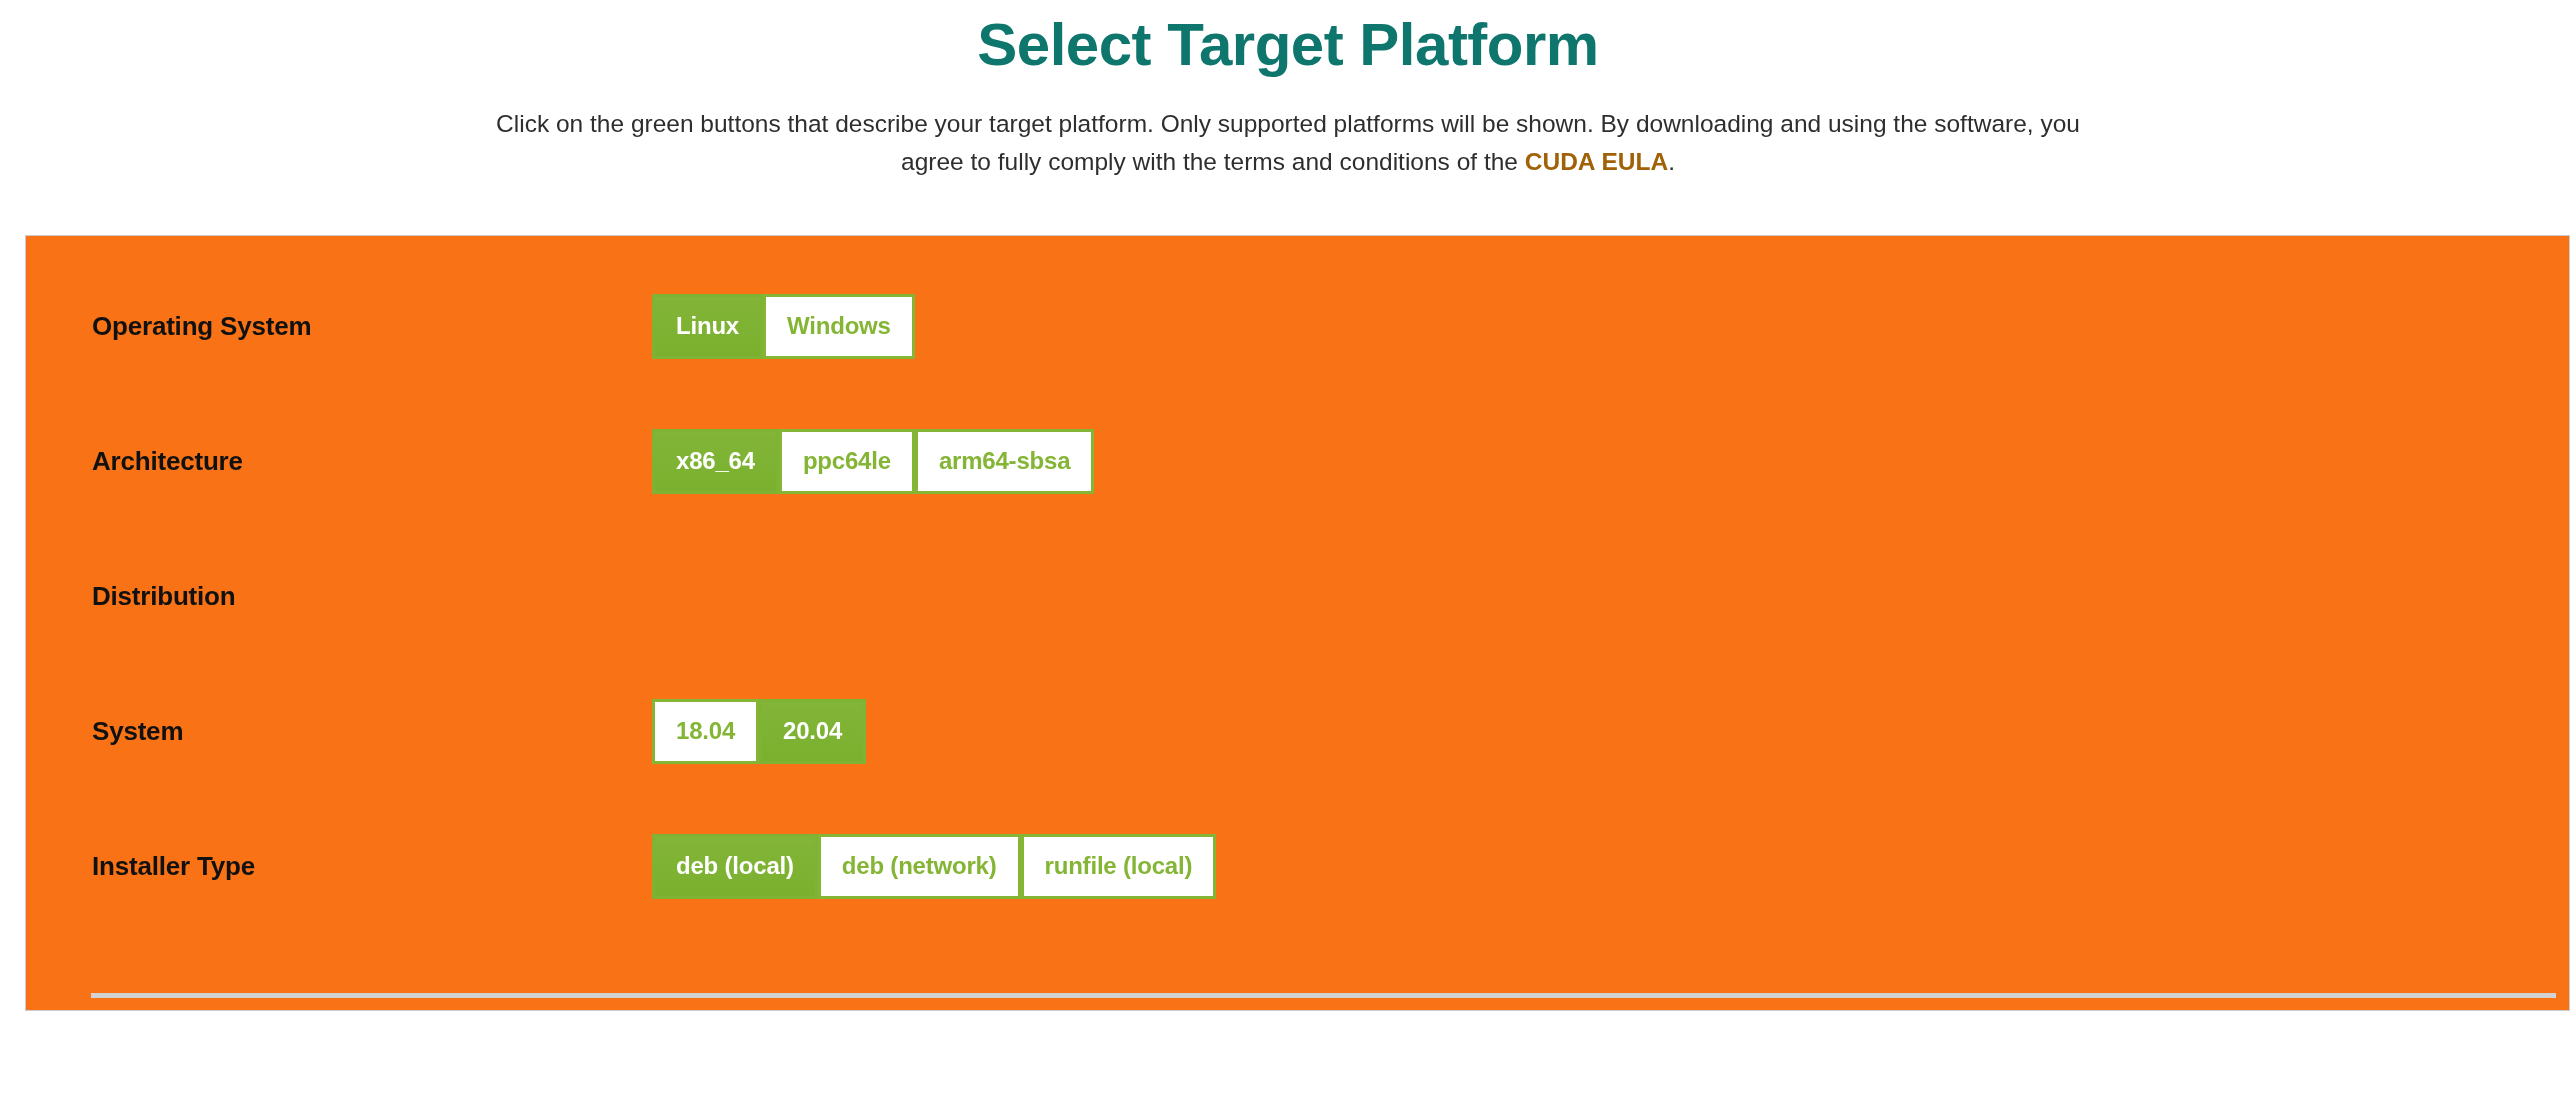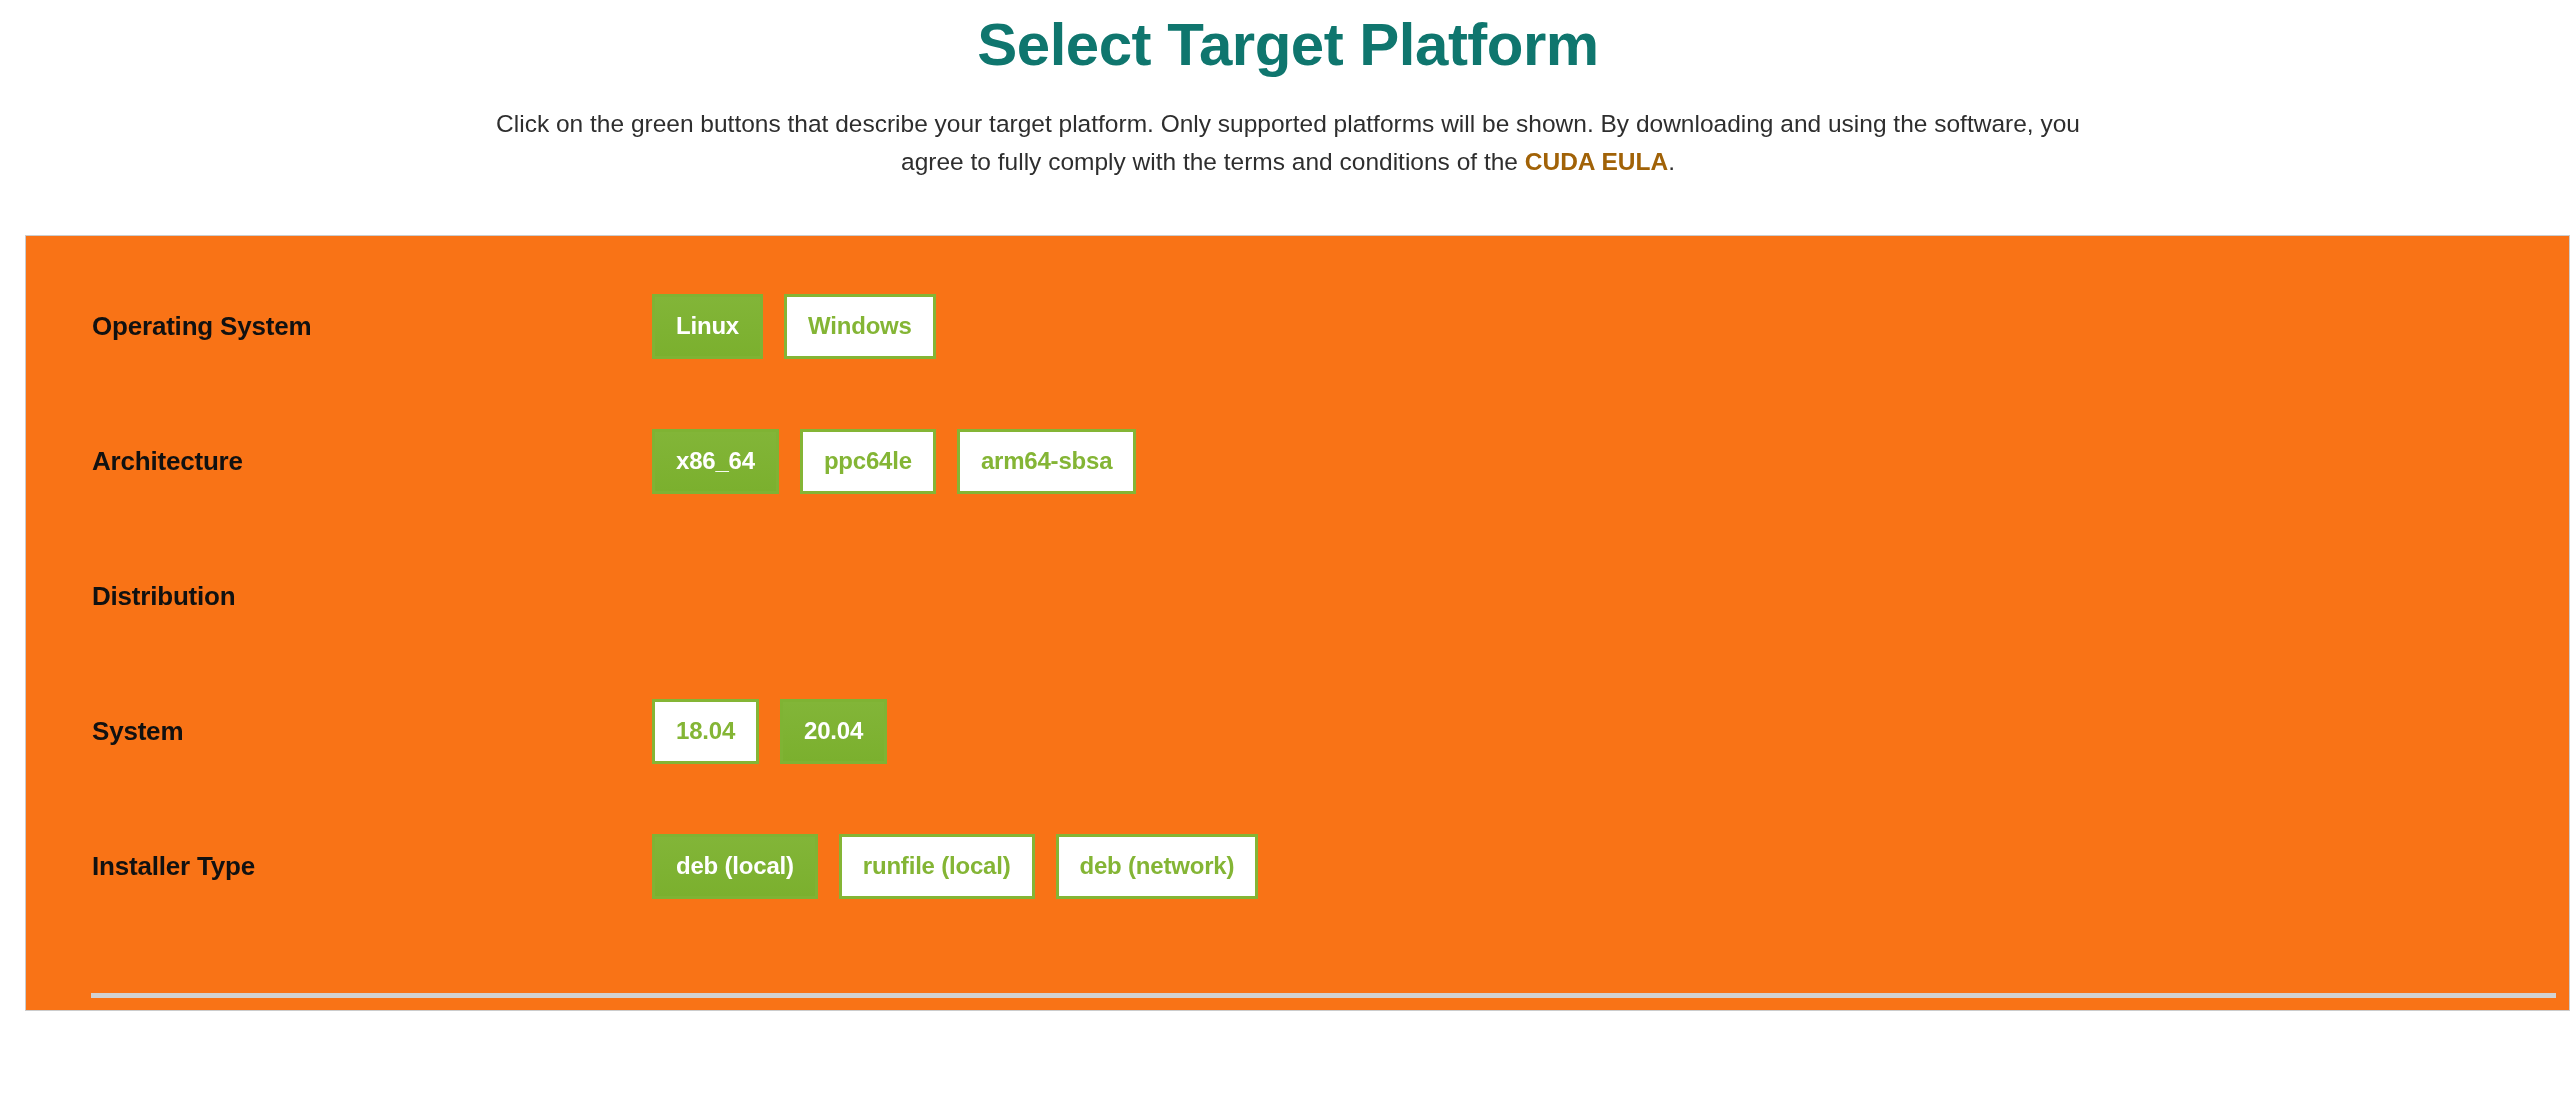--- a/index.html
+++ b/index.html
@@ -72,21 +72,20 @@
     font-size: 26px;
     font-weight: bold;
     color: #111111;
     letter-spacing: -0.2px;
     flex: 0 0 auto;
   }
 
   .row-options {
     display: flex;
     align-items: center;
-    gap: 21px;
     flex: 1 1 auto;
   }
 
   .opt-btn {
     display: inline-flex;
     align-items: center;
     justify-content: center;
     height: 65px;
     padding: 0 21px;
     border: 3.9px solid #84b535;
@@ -153,20 +152,20 @@
         <div class="row-label">System</div>
         <div class="row-options">
           <button class="opt-btn">18.04</button>
           <button class="opt-btn selected">20.04</button>
         </div>
       </div>
       <div class="selector-row">
         <div class="row-label">Installer Type</div>
         <div class="row-options">
           <button class="opt-btn selected">deb (local)</button>
+          <button class="opt-btn">deb (network)</button>
           <button class="opt-btn">runfile (local)</button>
-          <button class="opt-btn">deb (network)</button>
         </div>
       </div>
     </div>
   <div class="panel-divider"></div>
 </div>
 
 
 </body></html>

